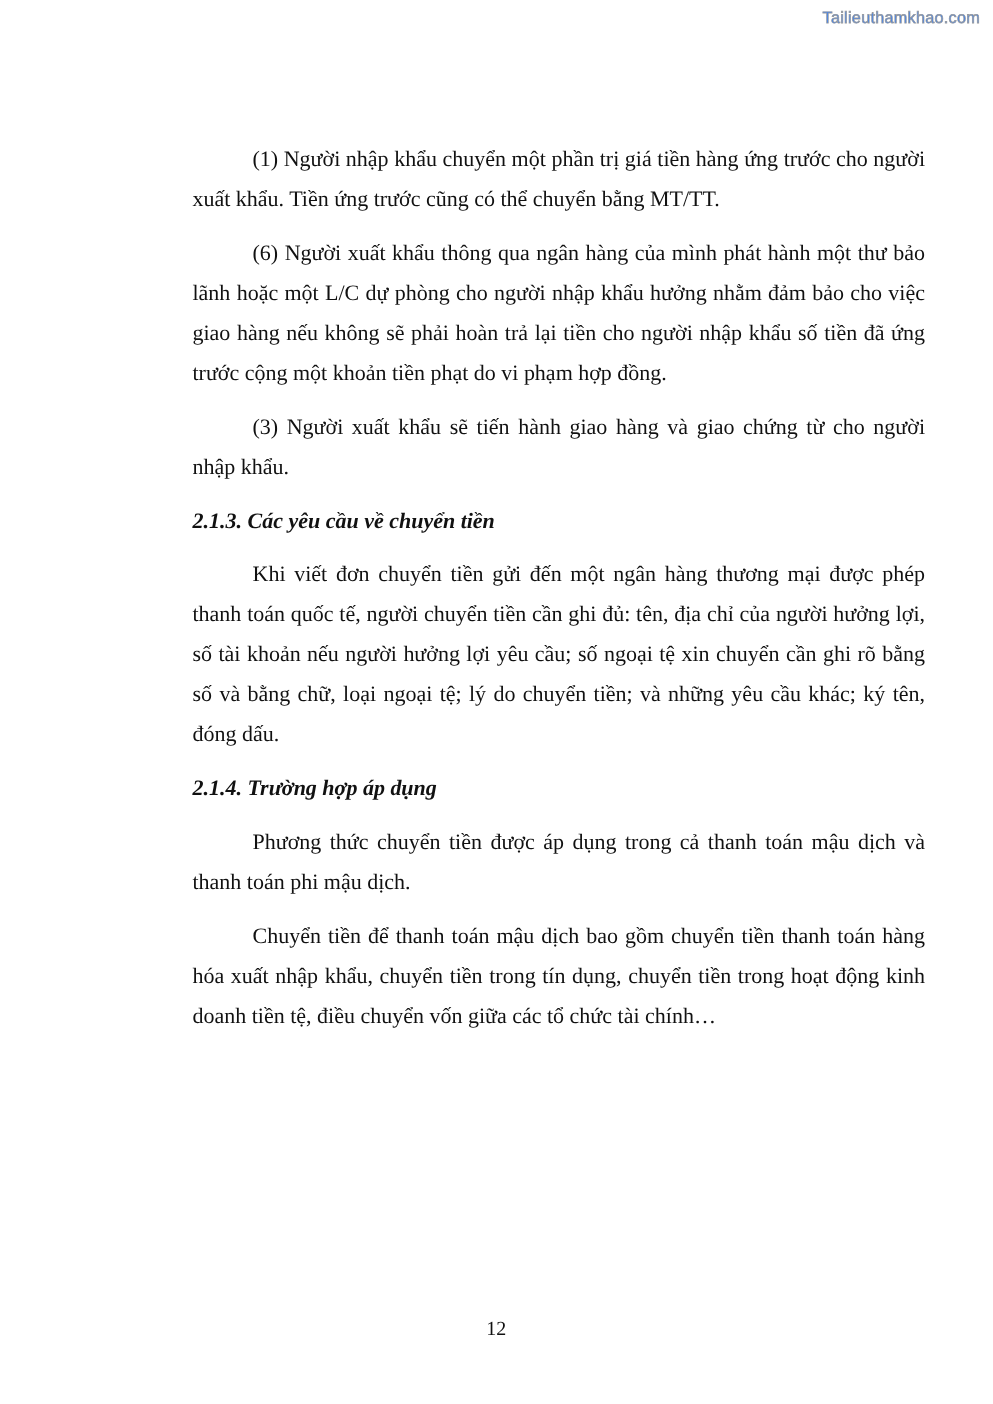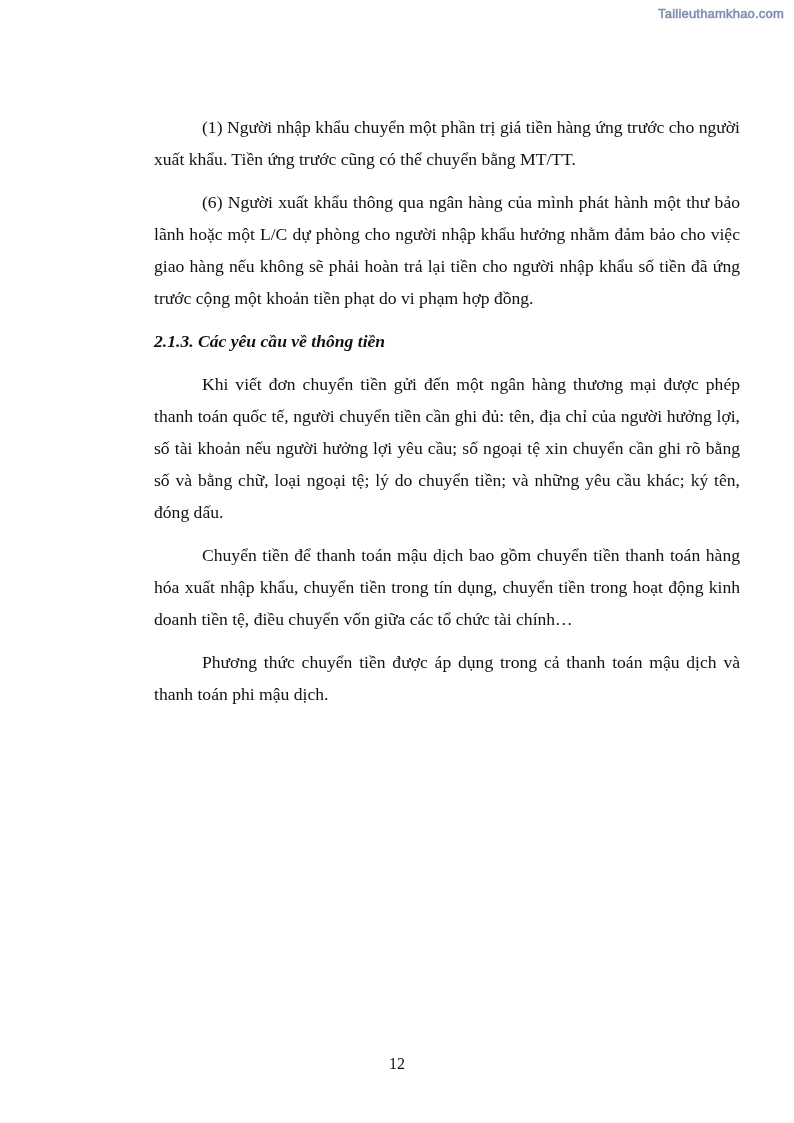--- a/index.html
+++ b/index.html
@@ -56,19 +56,21 @@
     }
   </style>
 </head>
 <body>
 
 <div class="watermark">Tailieuthamkhao.com</div>
 
 <div class="page-body">
   <p class="para">(1) Người nhập khẩu chuyển một phần trị giá tiền hàng ứng trước cho người xuất khẩu. Tiền ứng trước cũng có thể chuyển bằng MT/TT.</p>
   <p class="para">(6) Người xuất khẩu thông qua ngân hàng của mình phát hành một thư bảo lãnh hoặc một L/C dự phòng cho người nhập khẩu hưởng nhằm đảm bảo cho việc giao hàng nếu không sẽ phải hoàn trả lại tiền cho người nhập khẩu số tiền đã ứng trước cộng một khoản tiền phạt do vi phạm hợp đồng.</p>
-  <h3 class="heading">2.1.3. Các yêu cầu về thông tiền</h3>
+  <p class="para">(3) Người xuất khẩu sẽ tiến hành giao hàng và giao chứng từ cho người nhập khẩu.</p>
+  <h3 class="heading">2.1.3. Các yêu cầu về chuyển tiền</h3>
   <p class="para">Khi viết đơn chuyển tiền gửi đến một ngân hàng thương mại được phép thanh toán quốc tế, người chuyển tiền cần ghi đủ: tên, địa chỉ của người hưởng lợi, số tài khoản nếu người hưởng lợi yêu cầu; số ngoại tệ xin chuyển cần ghi rõ bằng số và bằng chữ, loại ngoại tệ; lý do chuyển tiền; và những yêu cầu khác; ký tên, đóng dấu.</p>
+  <h3 class="heading">2.1.4. Trường hợp áp dụng</h3>
+  <p class="para">Phương thức chuyển tiền được áp dụng trong cả thanh toán mậu dịch và thanh toán phi mậu dịch.</p>
   <p class="para">Chuyển tiền để thanh toán mậu dịch bao gồm chuyển tiền thanh toán hàng hóa xuất nhập khẩu, chuyển tiền trong tín dụng, chuyển tiền trong hoạt động kinh doanh tiền tệ, điều chuyển vốn giữa các tổ chức tài chính…</p>
-  <p class="para">Phương thức chuyển tiền được áp dụng trong cả thanh toán mậu dịch và thanh toán phi mậu dịch.</p>
 </div>
 
 <div class="page-number">12</div>
 
 </body></html>

